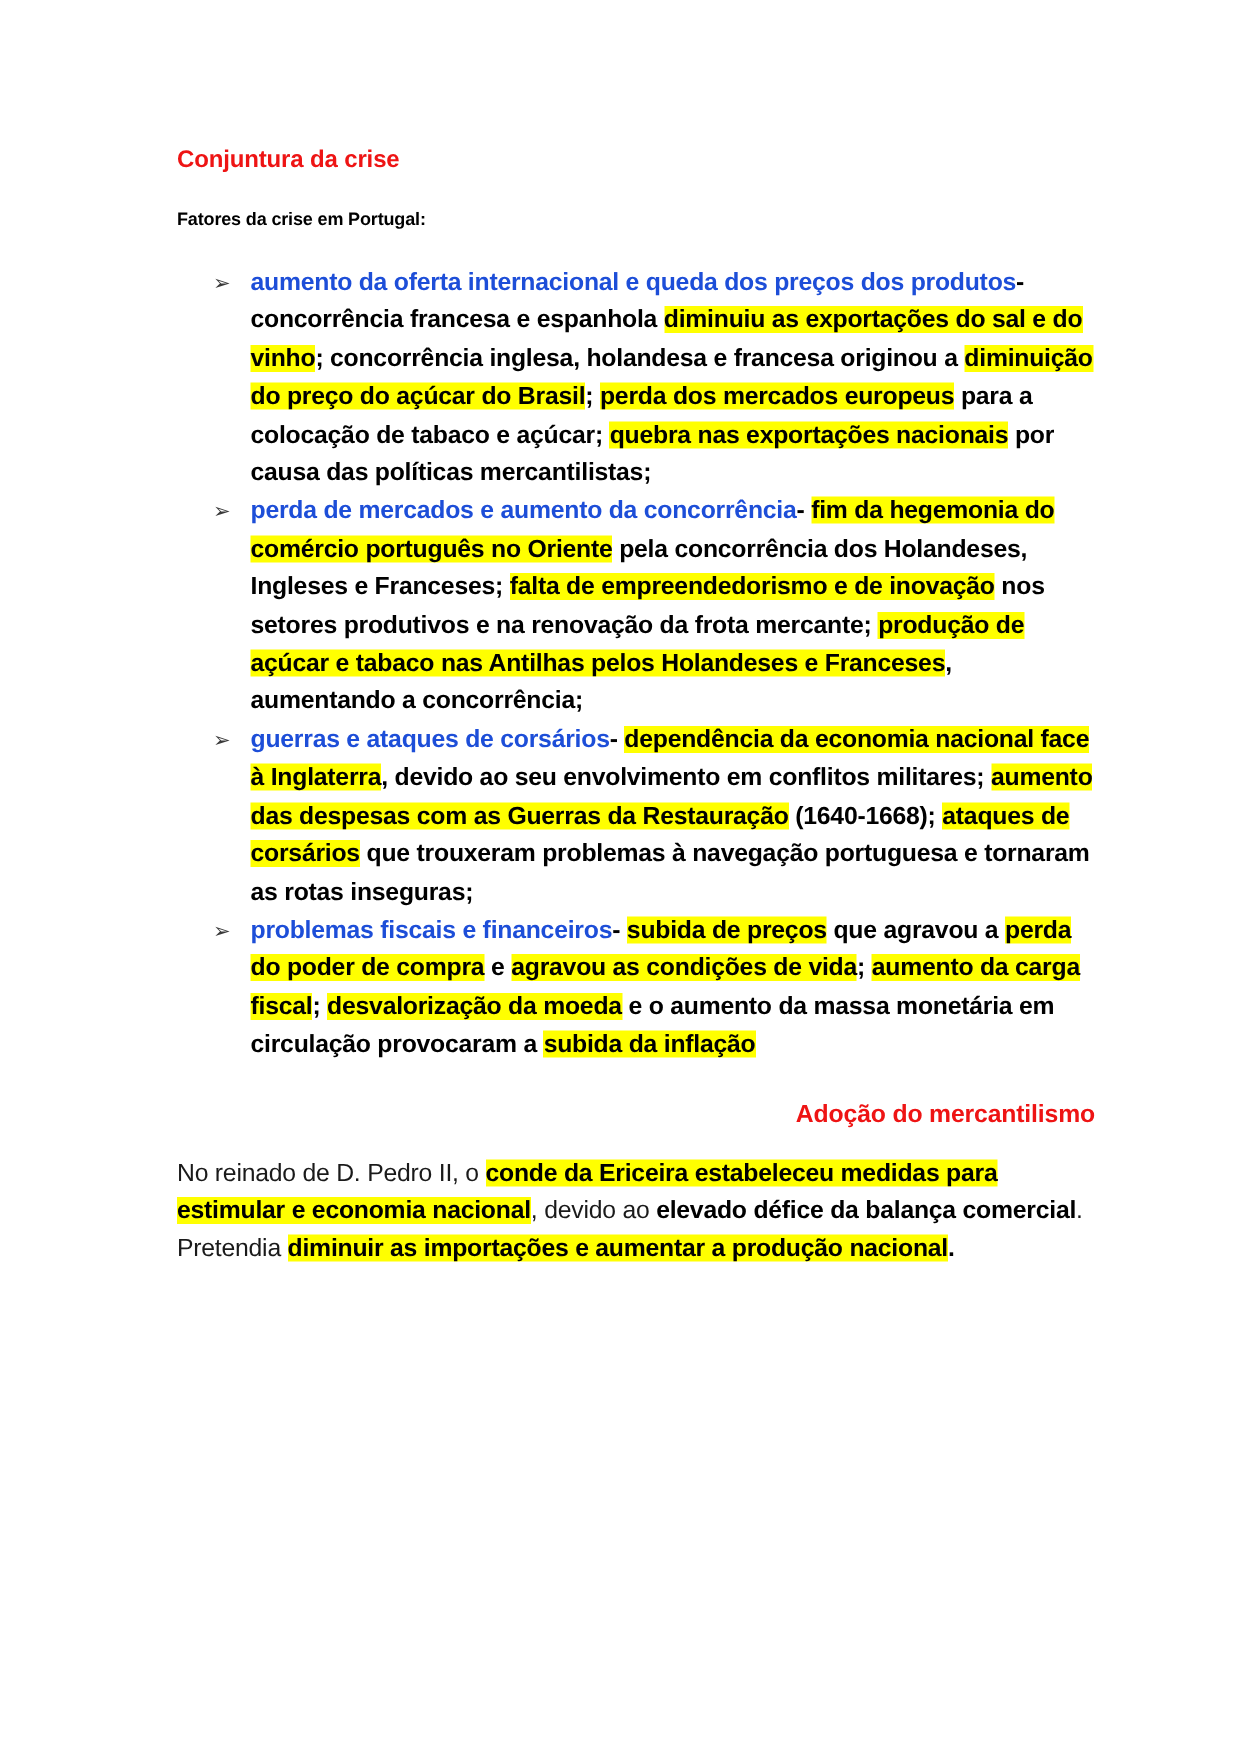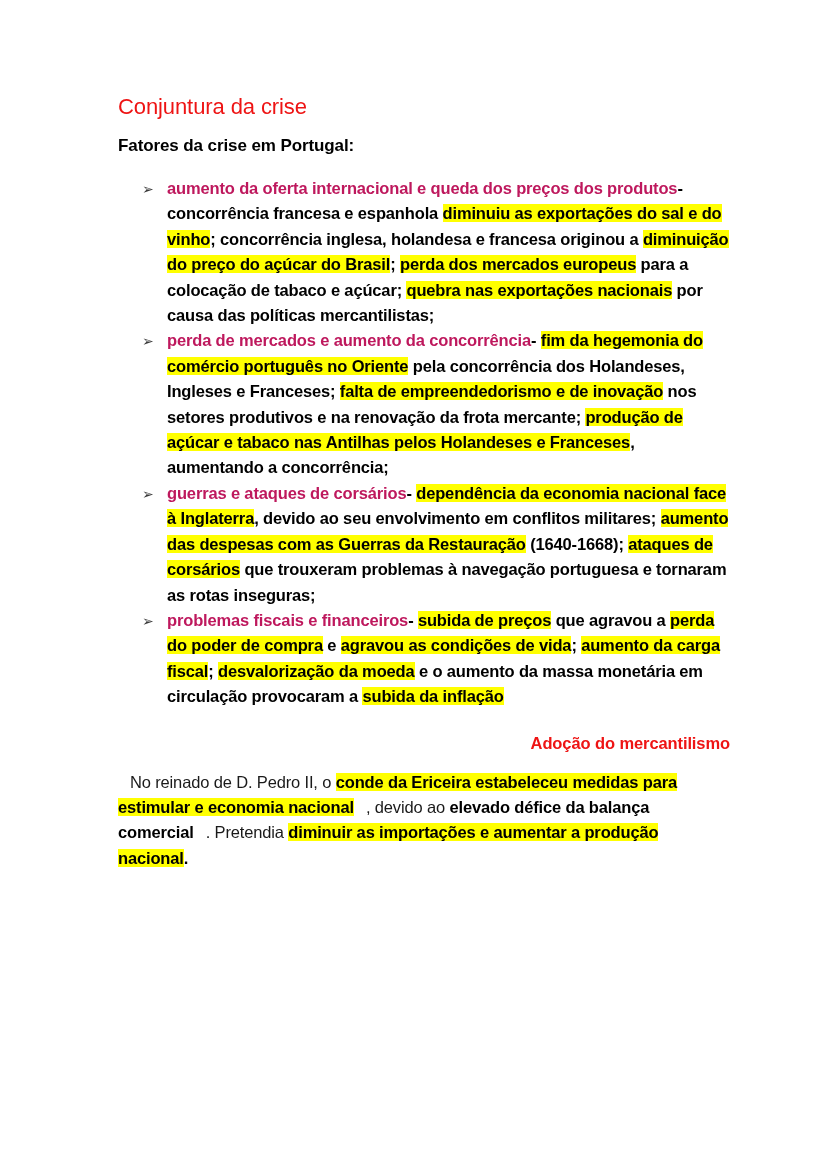--- a/index.html
+++ b/index.html
@@ -20,40 +20,40 @@
     width: 828px;
     height: 1171px;
     box-sizing: border-box;
     padding: 96px 98px 0 118px;
     background: #ffffff;
   }
 
   
   .heading {
     color: #ee1414;
-    font-weight: normal;
-    font-size: 22px;
+    font-weight: bold;
+    font-size: 16px;
     line-height: 22px;
     letter-spacing: -0.1px;
     margin: 0 0 17px 0;
   }
   .heading-2 {
     color: #ee1414;
     font-weight: bold;
     font-size: 16.5px;
     line-height: 22px;
     letter-spacing: -0.1px;
     margin: 22px 0 16px 0;
     text-align: right;
   }
 
   .subheading {
     color: #000000;
     font-weight: bold;
-    font-size: 17px;
+    font-size: 12px;
     line-height: 22px;
     letter-spacing: -0.1px;
     margin: 0 0 19px 0;
   }
 
   
   .bullet-list {
     margin: 0;
     padding: 0;
     list-style: none;
@@ -84,29 +84,29 @@
     font-size: 16.5px;
     line-height: 25.4px;
     letter-spacing: -0.15px;
     margin: 0;
     font-weight: normal;
     color: #1a1a1a;
   }
 
   
   .red {
-    color: #be185d;
+    color: #1d4ed8;
   }
   .hl {
     background-color: #ffff00;
     box-decoration-break: clone;
     -webkit-box-decoration-break: clone;
   }
   .b { font-weight: bold; color:#000; }
-  .n { font-weight: normal; margin-left: 12px; }
+  .n { font-weight: normal; }
 </style>
 </head>
 <body>
 
 <div class="page">
 
   <h1 class="heading">Conjuntura da crise</h1>
 
   <p class="subheading">Fatores da crise em Portugal:</p>
 

